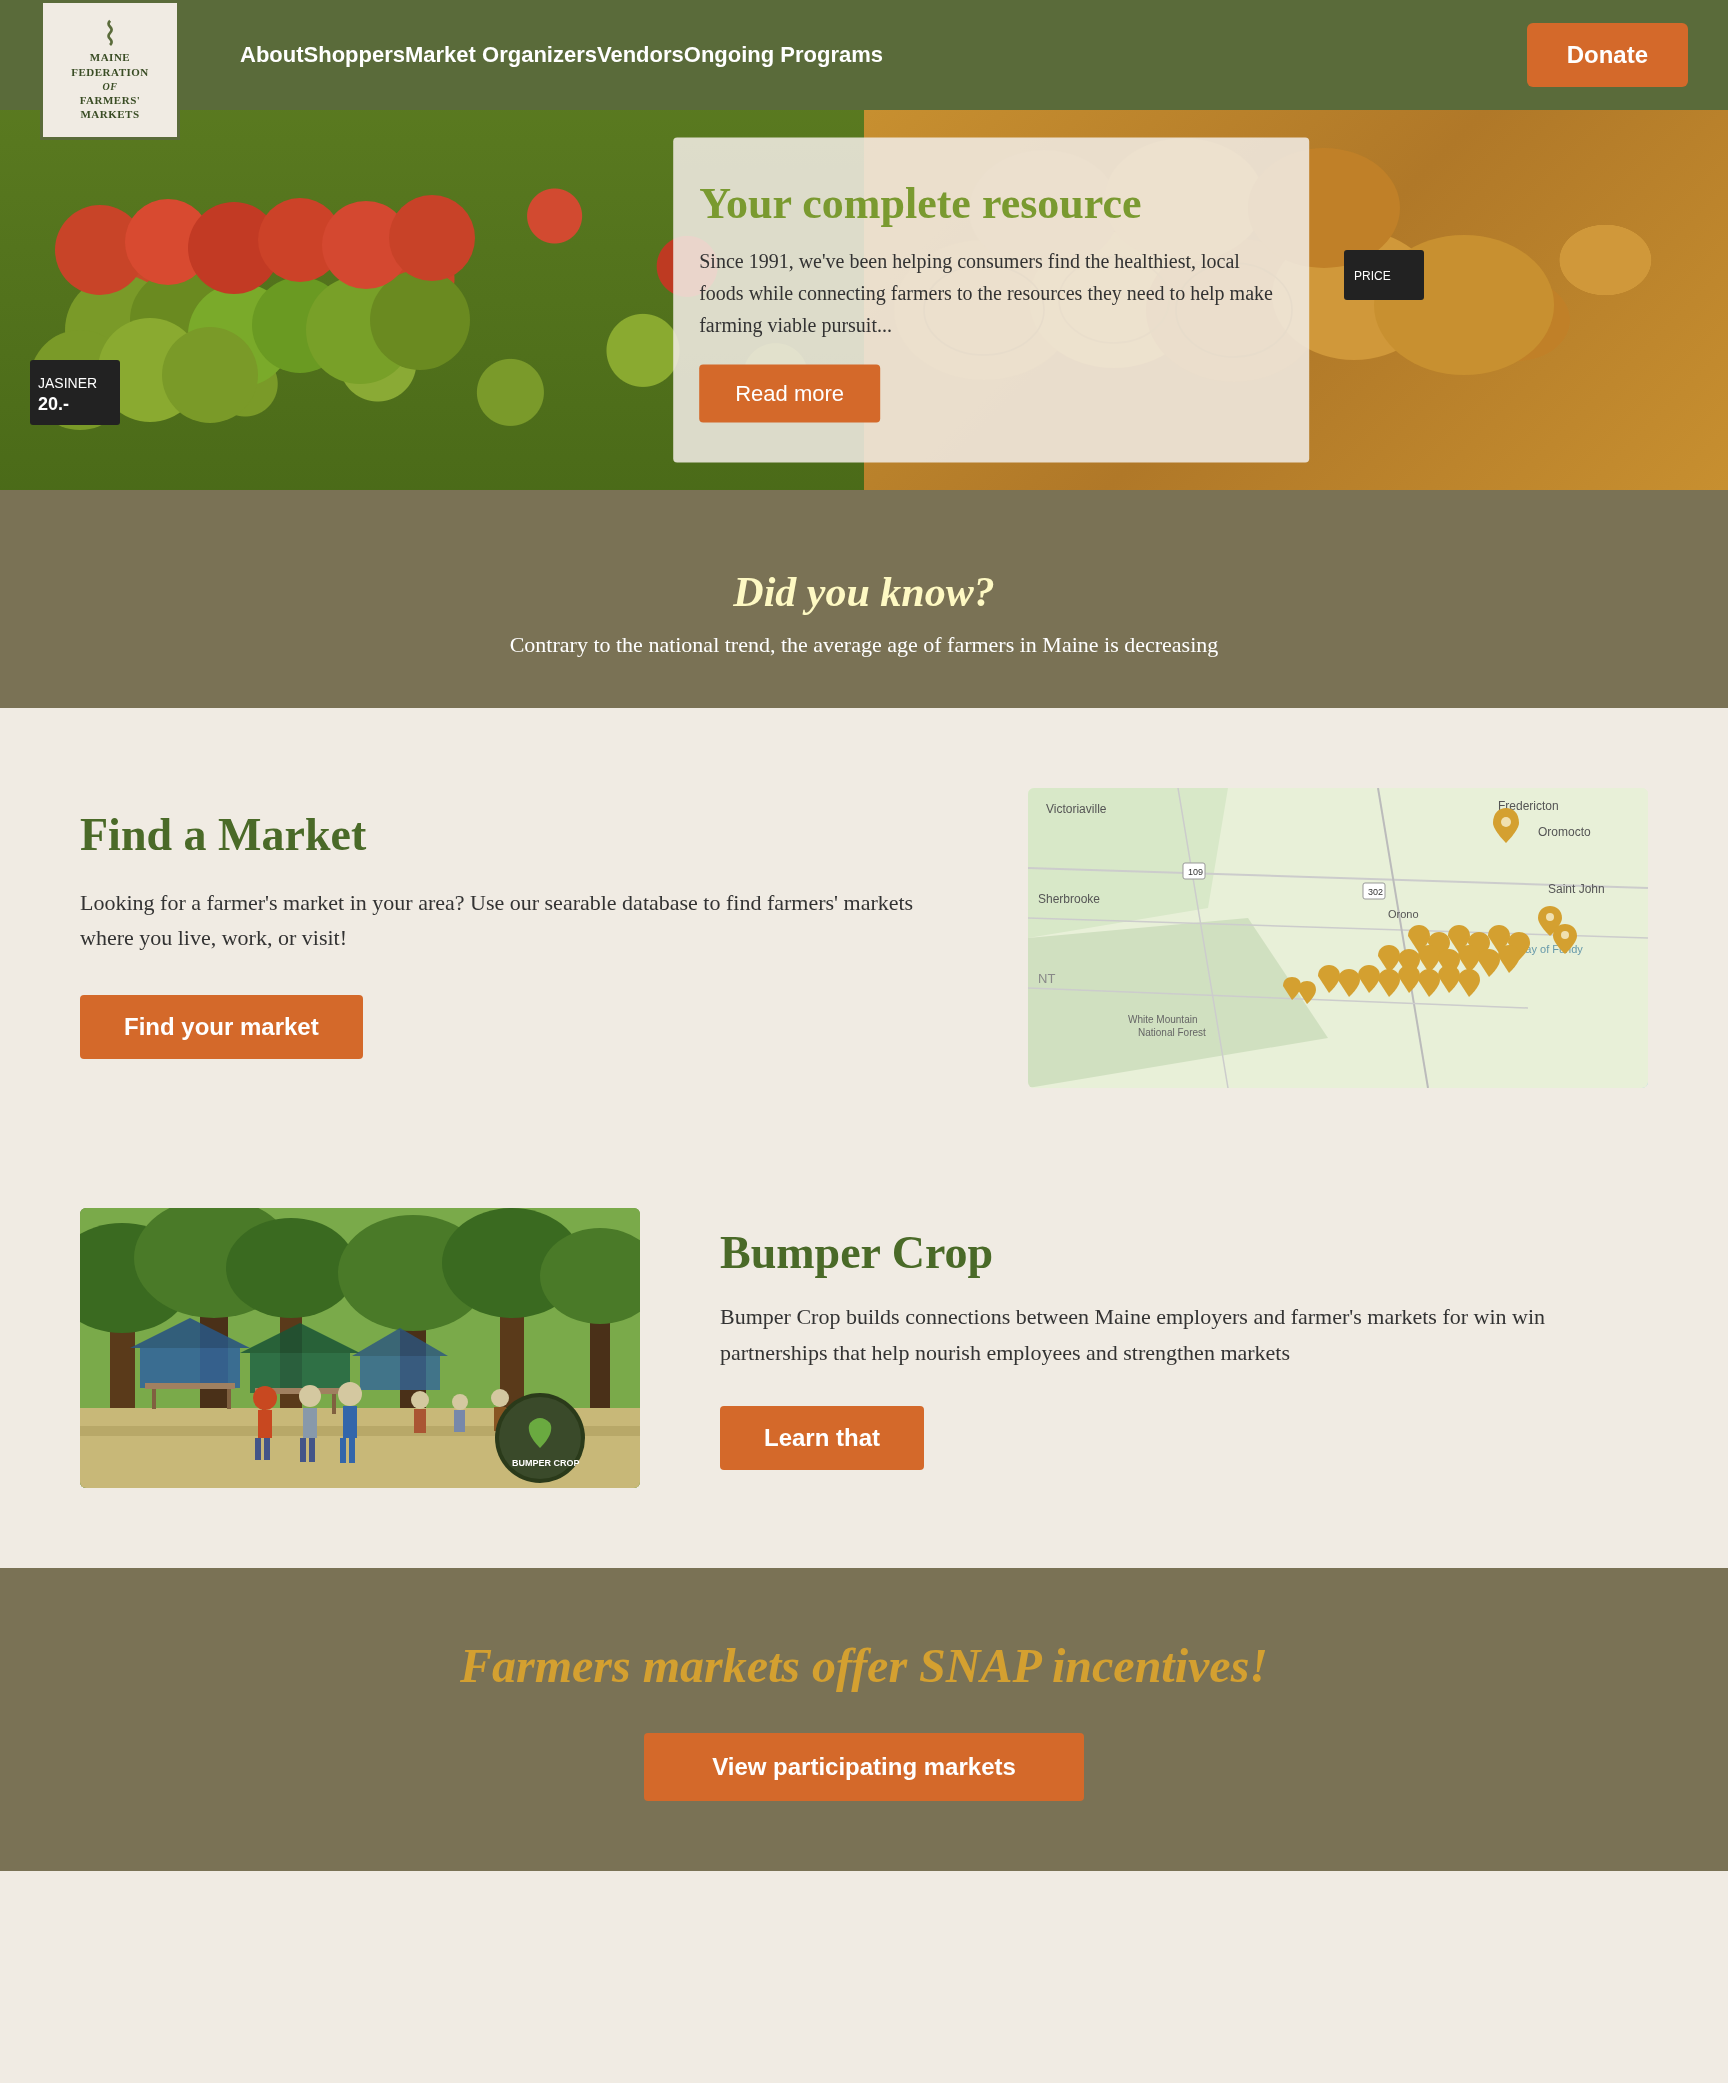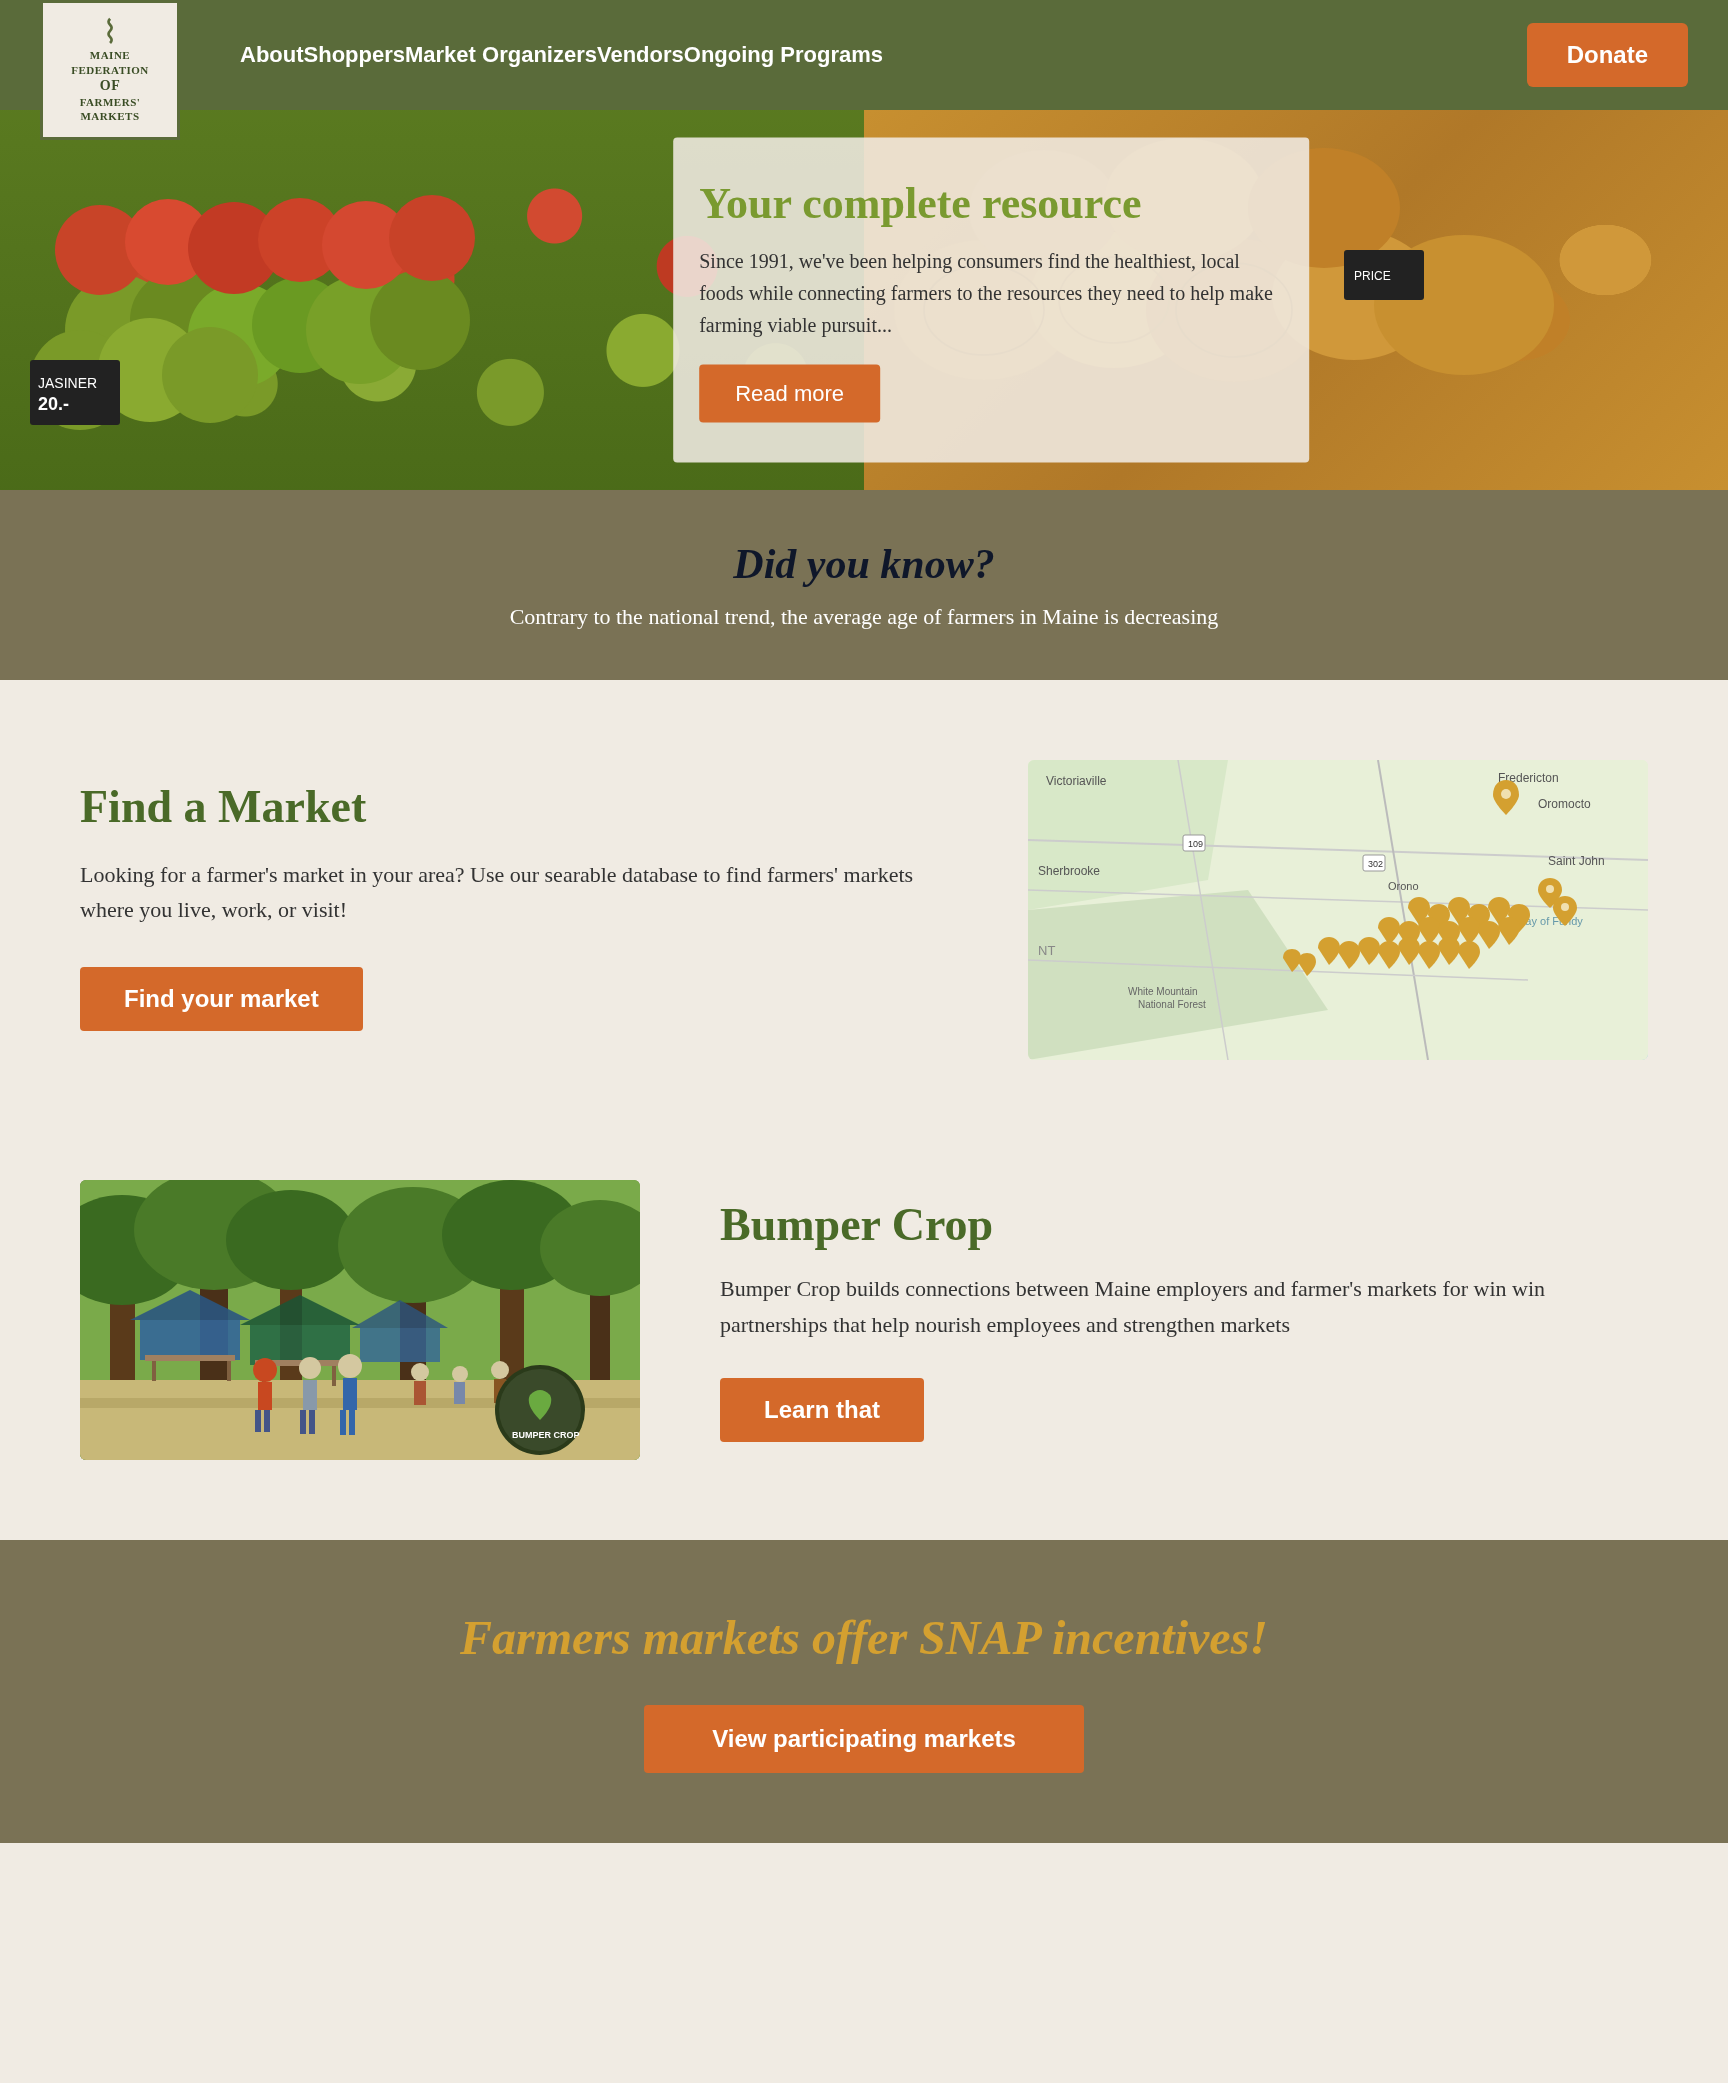--- a/index.html
+++ b/index.html
@@ -161,24 +161,25 @@
     }
 
     
     .did-you-know {
       background: #7a7255;
       padding: 50px 40px;
       text-align: center;
     }
     .did-you-know h2 {
       font-size: 42px;
-      color: #0f172a;
+      color: #fef9c3;
       font-weight: bold;
       margin-bottom: 16px;
       font-style: italic;
+      margin-top: 28px;
     }
     .did-you-know p {
       font-size: 22px;
       color: white;
     }
 
     
     .find-market-section {
       background: #f0ebe3;
       padding: 80px 80px;
@@ -291,21 +292,21 @@
       font-family: Arial, sans-serif;
     }
   </style>
 </head>
 <body>
 
 <header class="header">
   <div class="logo-box">
     <div class="logo-icon">⌇</div>
     <div class="logo-text">
-      MAINE<br>FEDERATION<br><span style="font-size:14px;">of</span><br>FARMERS'<br>MARKETS
+      MAINE<br>FEDERATION<br><span style="font-size:10px;font-style:italic;">of</span><br>FARMERS'<br>MARKETS
     </div>
   </div>
   <nav>
     <a href="#">About</a>
     <a href="#">Shoppers</a>
     <a href="#">Market Organizers</a>
     <a href="#">Vendors</a>
     <a href="#">Ongoing Programs</a>
   </nav>
   <button class="donate-btn">Donate</button>

